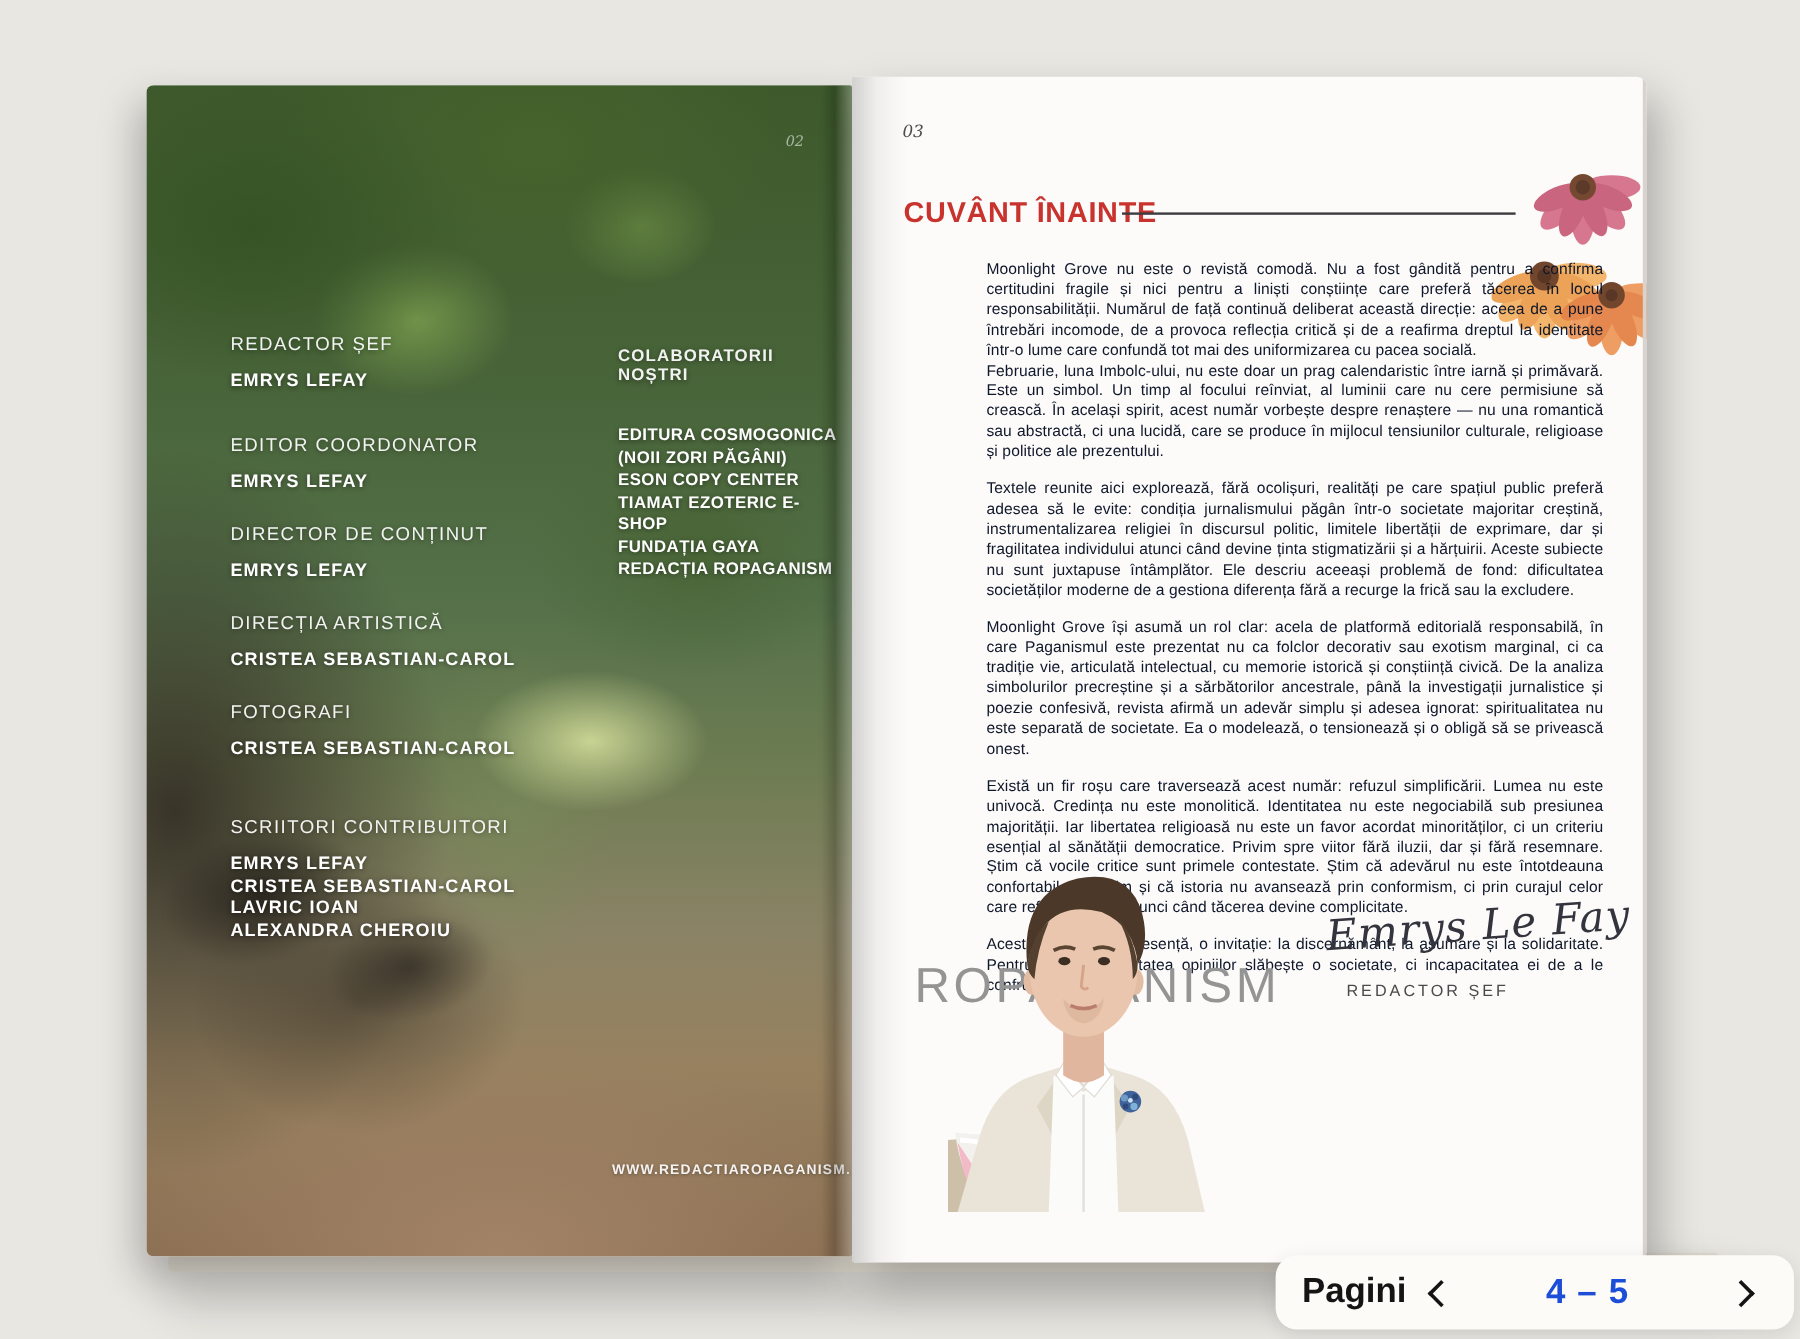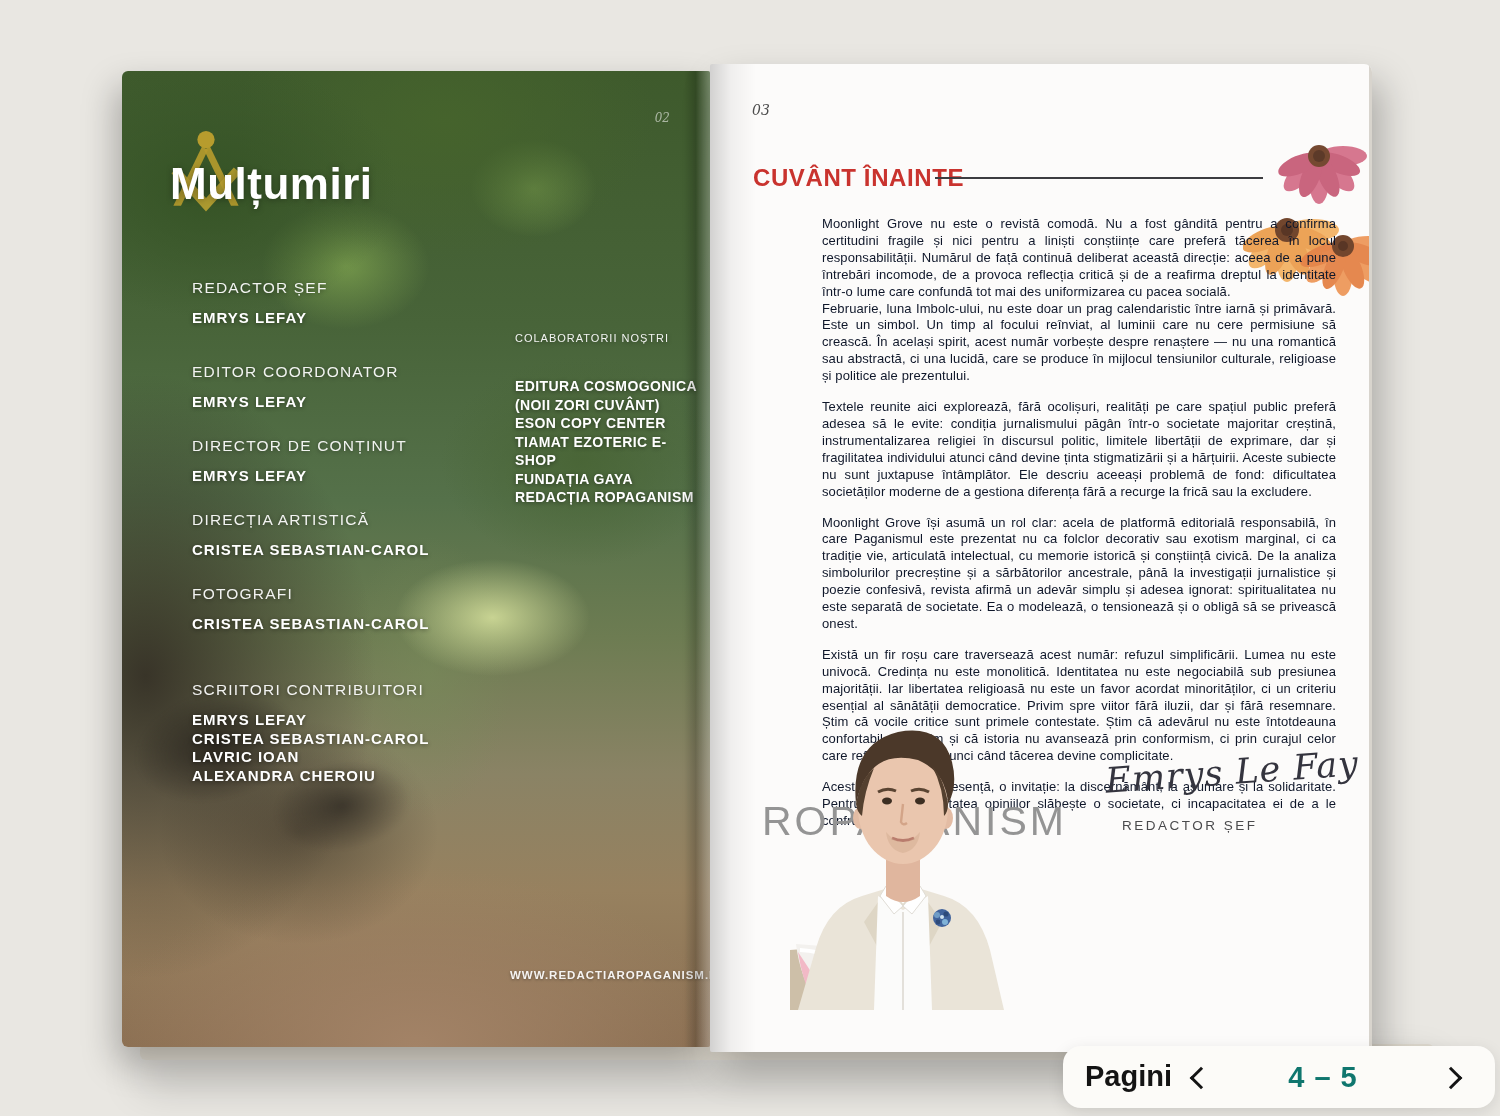--- a/index.html
+++ b/index.html
@@ -40,22 +40,22 @@
   .lp-title-wrap{position:absolute;left:48px;top:88px;}
   .mason-icon{position:absolute;left:-12px;top:-32px;width:96px;height:100px;opacity:.92;}
   .lp-title{position:relative;color:#fff;font-size:44px;font-weight:bold;letter-spacing:.5px;
     text-shadow:0 1px 6px rgba(0,0,0,.35);}
   .role-section{position:absolute;left:70px;color:#fff;}
   .role-label{font-size:15.5px;letter-spacing:1.2px;font-weight:400;color:rgba(255,255,255,.93);
     text-shadow:0 1px 4px rgba(0,0,0,.4);}
   .role-name{font-size:15px;font-weight:bold;letter-spacing:1px;margin-top:12px;line-height:18.5px;
     text-shadow:0 1px 4px rgba(0,0,0,.45);}
   .collab-col{position:absolute;left:393px;top:217px;width:190px;color:#fff;}
-  .collab-label{font-size:11px;letter-spacing:1px;font-weight:400;color:rgba(255,255,255,.93);
-    text-shadow:0 1px 4px rgba(0,0,0,.4);margin-top:44px;}
+  .collab-label{font-size:14px;letter-spacing:1px;font-weight:700;color:rgba(255,255,255,.93);
+    text-shadow:0 1px 4px rgba(0,0,0,.4);}
   .collab-list{margin-top:33px;font-size:14px;font-weight:bold;letter-spacing:.4px;line-height:18.5px;
     text-shadow:0 1px 4px rgba(0,0,0,.45);}
   .lp-site{position:absolute;left:388px;top:898px;font-size:11.5px;letter-spacing:1px;
     color:rgba(255,255,255,.92);font-weight:600;text-shadow:0 1px 3px rgba(0,0,0,.35);}
   
   .page-right{position:absolute;left:588px;top:0;width:662px;height:988px;
     background:#fcfbfa;border-radius:2px 8px 8px 2px;overflow:hidden;
     box-shadow:10px 18px 36px rgba(0,0,0,.26);}
   .spine-shadow{position:absolute;left:0;top:0;bottom:0;width:46px;
     background:linear-gradient(90deg,rgba(0,0,0,.17),rgba(0,0,0,.05) 45%,transparent);}
@@ -84,42 +84,33 @@
     border-radius:18px;box-shadow:0 4px 16px rgba(0,0,0,.10);}
   .pager-label{position:absolute;left:22px;top:14px;font-size:29px;font-weight:600;color:#141414;}
   .chev{position:absolute;top:20px;width:36px;height:26px;cursor:pointer;}
   .chev span{position:absolute;left:10px;top:4px;width:13px;height:13px;
     border-left:3px solid #141414;border-bottom:3px solid #141414;}
   .chev.prev{left:120px;}
   .chev.prev span{transform:rotate(45deg);}
   .chev.next{left:370px;}
   .chev.next span{transform:rotate(225deg);}
   .pager-range{position:absolute;left:160px;top:15px;width:200px;text-align:center;
-    font-size:29px;font-weight:600;color:#0f766e;letter-spacing:1px;}
+    font-size:29px;font-weight:600;color:#1d4ed8;letter-spacing:1px;}
 </style>
 </head>
 <body>
 
 <div class="book">
   <div class="book-base"></div>
 
   <div class="page-left">
     <div class="bench b1"></div>
     <div class="bench b2"></div>
     <div class="left-page-num">02</div>
 
-    <div class="lp-title-wrap">
-      <svg class="mason-icon" viewBox="0 0 100 104">
-        <circle cx="50" cy="13" r="9" fill="#c2a22e"></circle>
-        <path d="M46 20 L16 82 L24 82 L52 24 Z" fill="#c2a22e" opacity=".9"></path>
-        <path d="M54 20 L84 82 L76 82 L48 24 Z" fill="#c2a22e" opacity=".9"></path>
-        <path d="M14 48 L50 88 L86 48 L79 42 L50 74 L21 42 Z" fill="#cbab33" opacity=".85"></path>
-      </svg>
-      <div class="lp-title">Mulțumiri</div>
-    </div>
 
     <div class="role-section" style="top:208px">
       <div class="role-label">REDACTOR ȘEF</div>
       <div class="role-name">EMRYS LEFAY</div>
     </div>
     <div class="role-section" style="top:292px">
       <div class="role-label">EDITOR COORDONATOR</div>
       <div class="role-name">EMRYS LEFAY</div>
     </div>
     <div class="role-section" style="top:366px">
@@ -141,21 +132,21 @@
         <div>CRISTEA SEBASTIAN-CAROL</div>
         <div>LAVRIC IOAN</div>
         <div>ALEXANDRA CHEROIU</div>
       </div>
     </div>
 
     <div class="collab-col">
       <div class="collab-label">COLABORATORII NOȘTRI</div>
       <div class="collab-list">
         <div>EDITURA COSMOGONICA</div>
-        <div>(NOII ZORI CUVÂNT)</div>
+        <div>(NOII ZORI PĂGÂNI)</div>
         <div>ESON COPY CENTER</div>
         <div>TIAMAT EZOTERIC E-SHOP</div>
         <div>FUNDAȚIA GAYA</div>
         <div>REDACȚIA ROPAGANISM</div>
       </div>
     </div>
 
     <div class="lp-site">WWW.REDACTIAROPAGANISM.EU</div>
     <div class="left-edge-curl"></div>
   </div>

